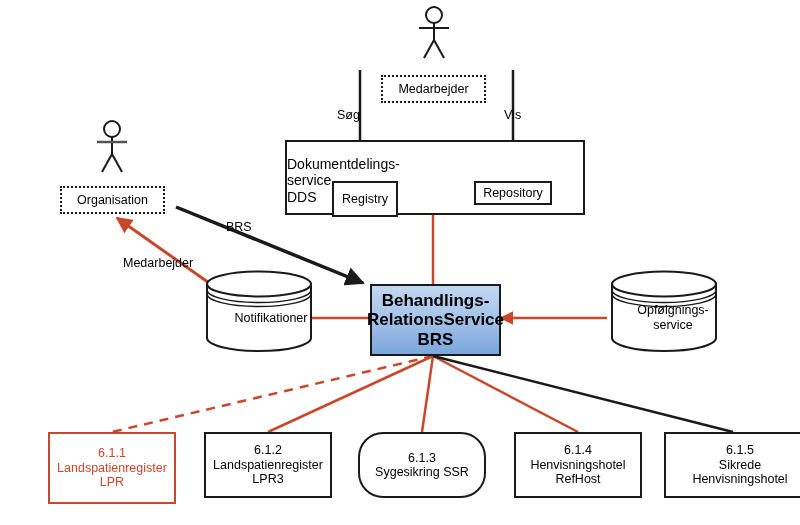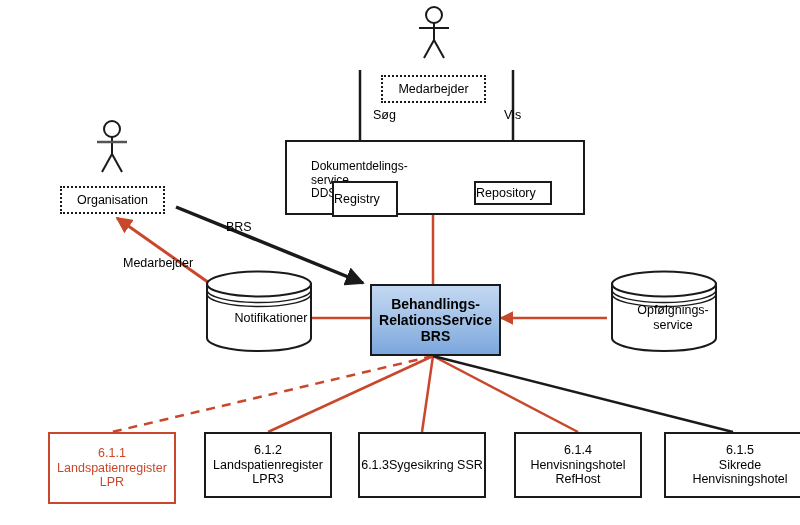--- a/index.html
+++ b/index.html
@@ -49,43 +49,43 @@
     border: 2px dotted #1a1a1a;
     background: #ffffff;
     color: #000000;
     font-size: 12.5px;
   }
   
   .box-central {
     border: 2px solid #1a1a1a;
     background: linear-gradient(to bottom, #c3d8f2 0%, #a6c4e8 45%, #7ba7dd 100%);
     color: #000000;
-    font-size: 14px;
+    font-size: 17px;
     font-weight: bold;
     z-index: 5;
     text-align: center;
   }
   
   .box-container {
     border: 2px solid #1a1a1a;
     background: #ffffff;
     align-items: flex-start;
     justify-content: center;
     padding-top: 6px;
-    font-size: 12px;
-    color: #000000;
-    padding-left: 24px;
+    font-size: 14px;
+    color: #000000;
   }
   .sub-box {
     position: absolute;
     box-sizing: border-box;
     border: 2px solid #1a1a1a;
     background: #ffffff;
     display: flex;
     align-items: center;
+    justify-content: center;
     font-size: 12.5px;
     color: #000000;
     z-index: 4;
   }
   
   .cylinder {
     position: absolute;
     display: flex;
     align-items: center;
     justify-content: center;
@@ -172,21 +172,21 @@
     <span>service</span>
     <span>DDS</span>
   </div>
   <div class="sub-box" style="left:332px; top:181px; width:66px; height:36px;">
     <span>Registry</span>
   </div>
   <div class="sub-box" style="left:474px; top:181px; width:78px; height:24px;">
     <span>Repository</span>
   </div>
 
-  <div class="edge-label" style="left:337px; top:108px;margin-left:36px;">Søg</div>
+  <div class="edge-label" style="left:337px; top:108px;">Søg</div>
   <div class="edge-label" style="left:504px; top:108px;">Vis</div>
   <div class="edge-label" style="left:226px; top:220px;">BRS</div>
   <div class="edge-label" style="left:123px; top:256px;">Medarbejder</div>
 
   <div class="cylinder" style="left:205px; top:270px; width:108px; height:82px;">
     <svg class="cyl-svg" width="108" height="82" viewBox="0 0 108 82">
       <path d="M2,14 L2,68 A52,13 0 0 0 106,68 L106,14 Z" fill="#ffffff" stroke="#1a1a1a" stroke-width="2"></path>
       <ellipse cx="54" cy="14" rx="52" ry="12.5" fill="#ffffff" stroke="#1a1a1a" stroke-width="2"></ellipse>
       <path d="M2,20 A52,12.5 0 0 0 106,20" fill="none" stroke="#1a1a1a" stroke-width="1.4"></path>
       <path d="M2,24 A52,12.5 0 0 0 106,24" fill="none" stroke="#1a1a1a" stroke-width="1.4"></path>
@@ -221,21 +221,21 @@
     <span>Landspatienregister</span>
     <span>LPR</span>
   </div>
 
   <div class="node box-black" style="left:204px; top:432px; width:128px; height:66px; flex-direction:column;">
     <span>6.1.2</span>
     <span>Landspatienregister</span>
     <span>LPR3</span>
   </div>
 
-  <div class="node box-black" style="left:358px; top:432px; width:128px; height:66px; flex-direction:row;">
+  <div class="node box-black" style="left:358px; top:432px; width:128px; height:66px; flex-direction:column;border-radius:25px;">
     <span>6.1.3</span>
     <span>Sygesikring SSR</span>
     <span></span>
   </div>
 
   <div class="node box-black" style="left:514px; top:432px; width:128px; height:66px; flex-direction:column;align-items:center;">
     <span>6.1.4</span>
     <span>Henvisningshotel</span>
     <span>RefHost</span>
   </div>

